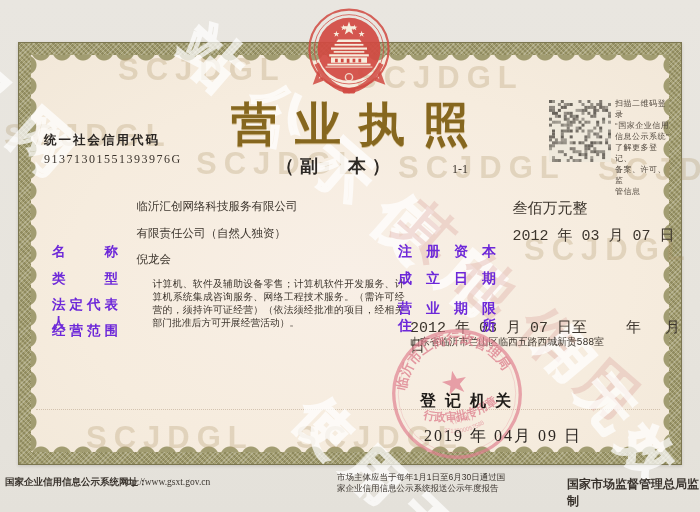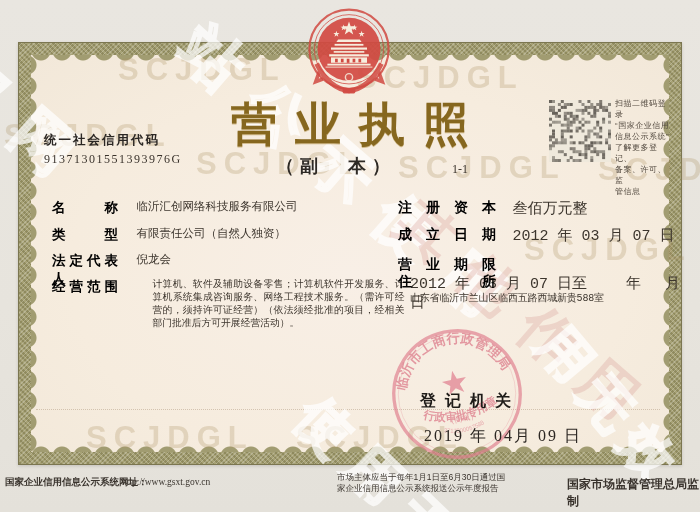--- a/index.html
+++ b/index.html
@@ -51,21 +51,21 @@
     text-shadow:0 1px 0 rgba(185,154,85,.6);}
   .subtitle{left:0;right:0;top:154px;text-align:center;transform:translateX(-14px);
     font-family:"Liberation Serif",serif;font-size:18px;font-weight:bold;color:#2e2a26;letter-spacing:6px;}
   .pageno{left:452px;top:162px;font-family:"Liberation Serif",serif;font-size:12px;color:#3a332c;text-align:center;}
   .qr{left:549px;top:100px;width:62px;height:62px;}
   .qr-cap{left:615px;top:98px;width:58px;font-size:8px;line-height:11px;color:#52493f;
     white-space:pre-line;letter-spacing:.5px;}
   
   .row{position:absolute;}
   .flabel{display:inline-block;vertical-align:top;text-align:justify;text-align-last:justify;
-    font-weight:bold;color:#000000;}
+    font-weight:bold;color:#6d28d9;margin-top:44px;}
   .flabel-l{width:66px;font-size:13.5px;}
   .flabel-r{width:98px;font-size:14px;}
   .fval{display:inline-block;vertical-align:top;font-family:Liberation Mono, monospace;color:#3c352d;}
   .fval-l{margin-left:14px;font-size:11.5px;}
   .fval-r{margin-left:12px;font-size:15px;}
   .scope .fval{width:252px;font-size:9.8px;line-height:13px;text-align:justify;margin-left:30px;}
   .addr .fval{font-size:10px;letter-spacing:-.2px;}
   
   .registry{left:420px;top:391px;font-size:16px;font-weight:bold;letter-spacing:9px;color:#1e1b18;z-index:5;}
   .issue-date{left:424px;top:426px;font-family:"Liberation Serif",serif;font-size:16px;

